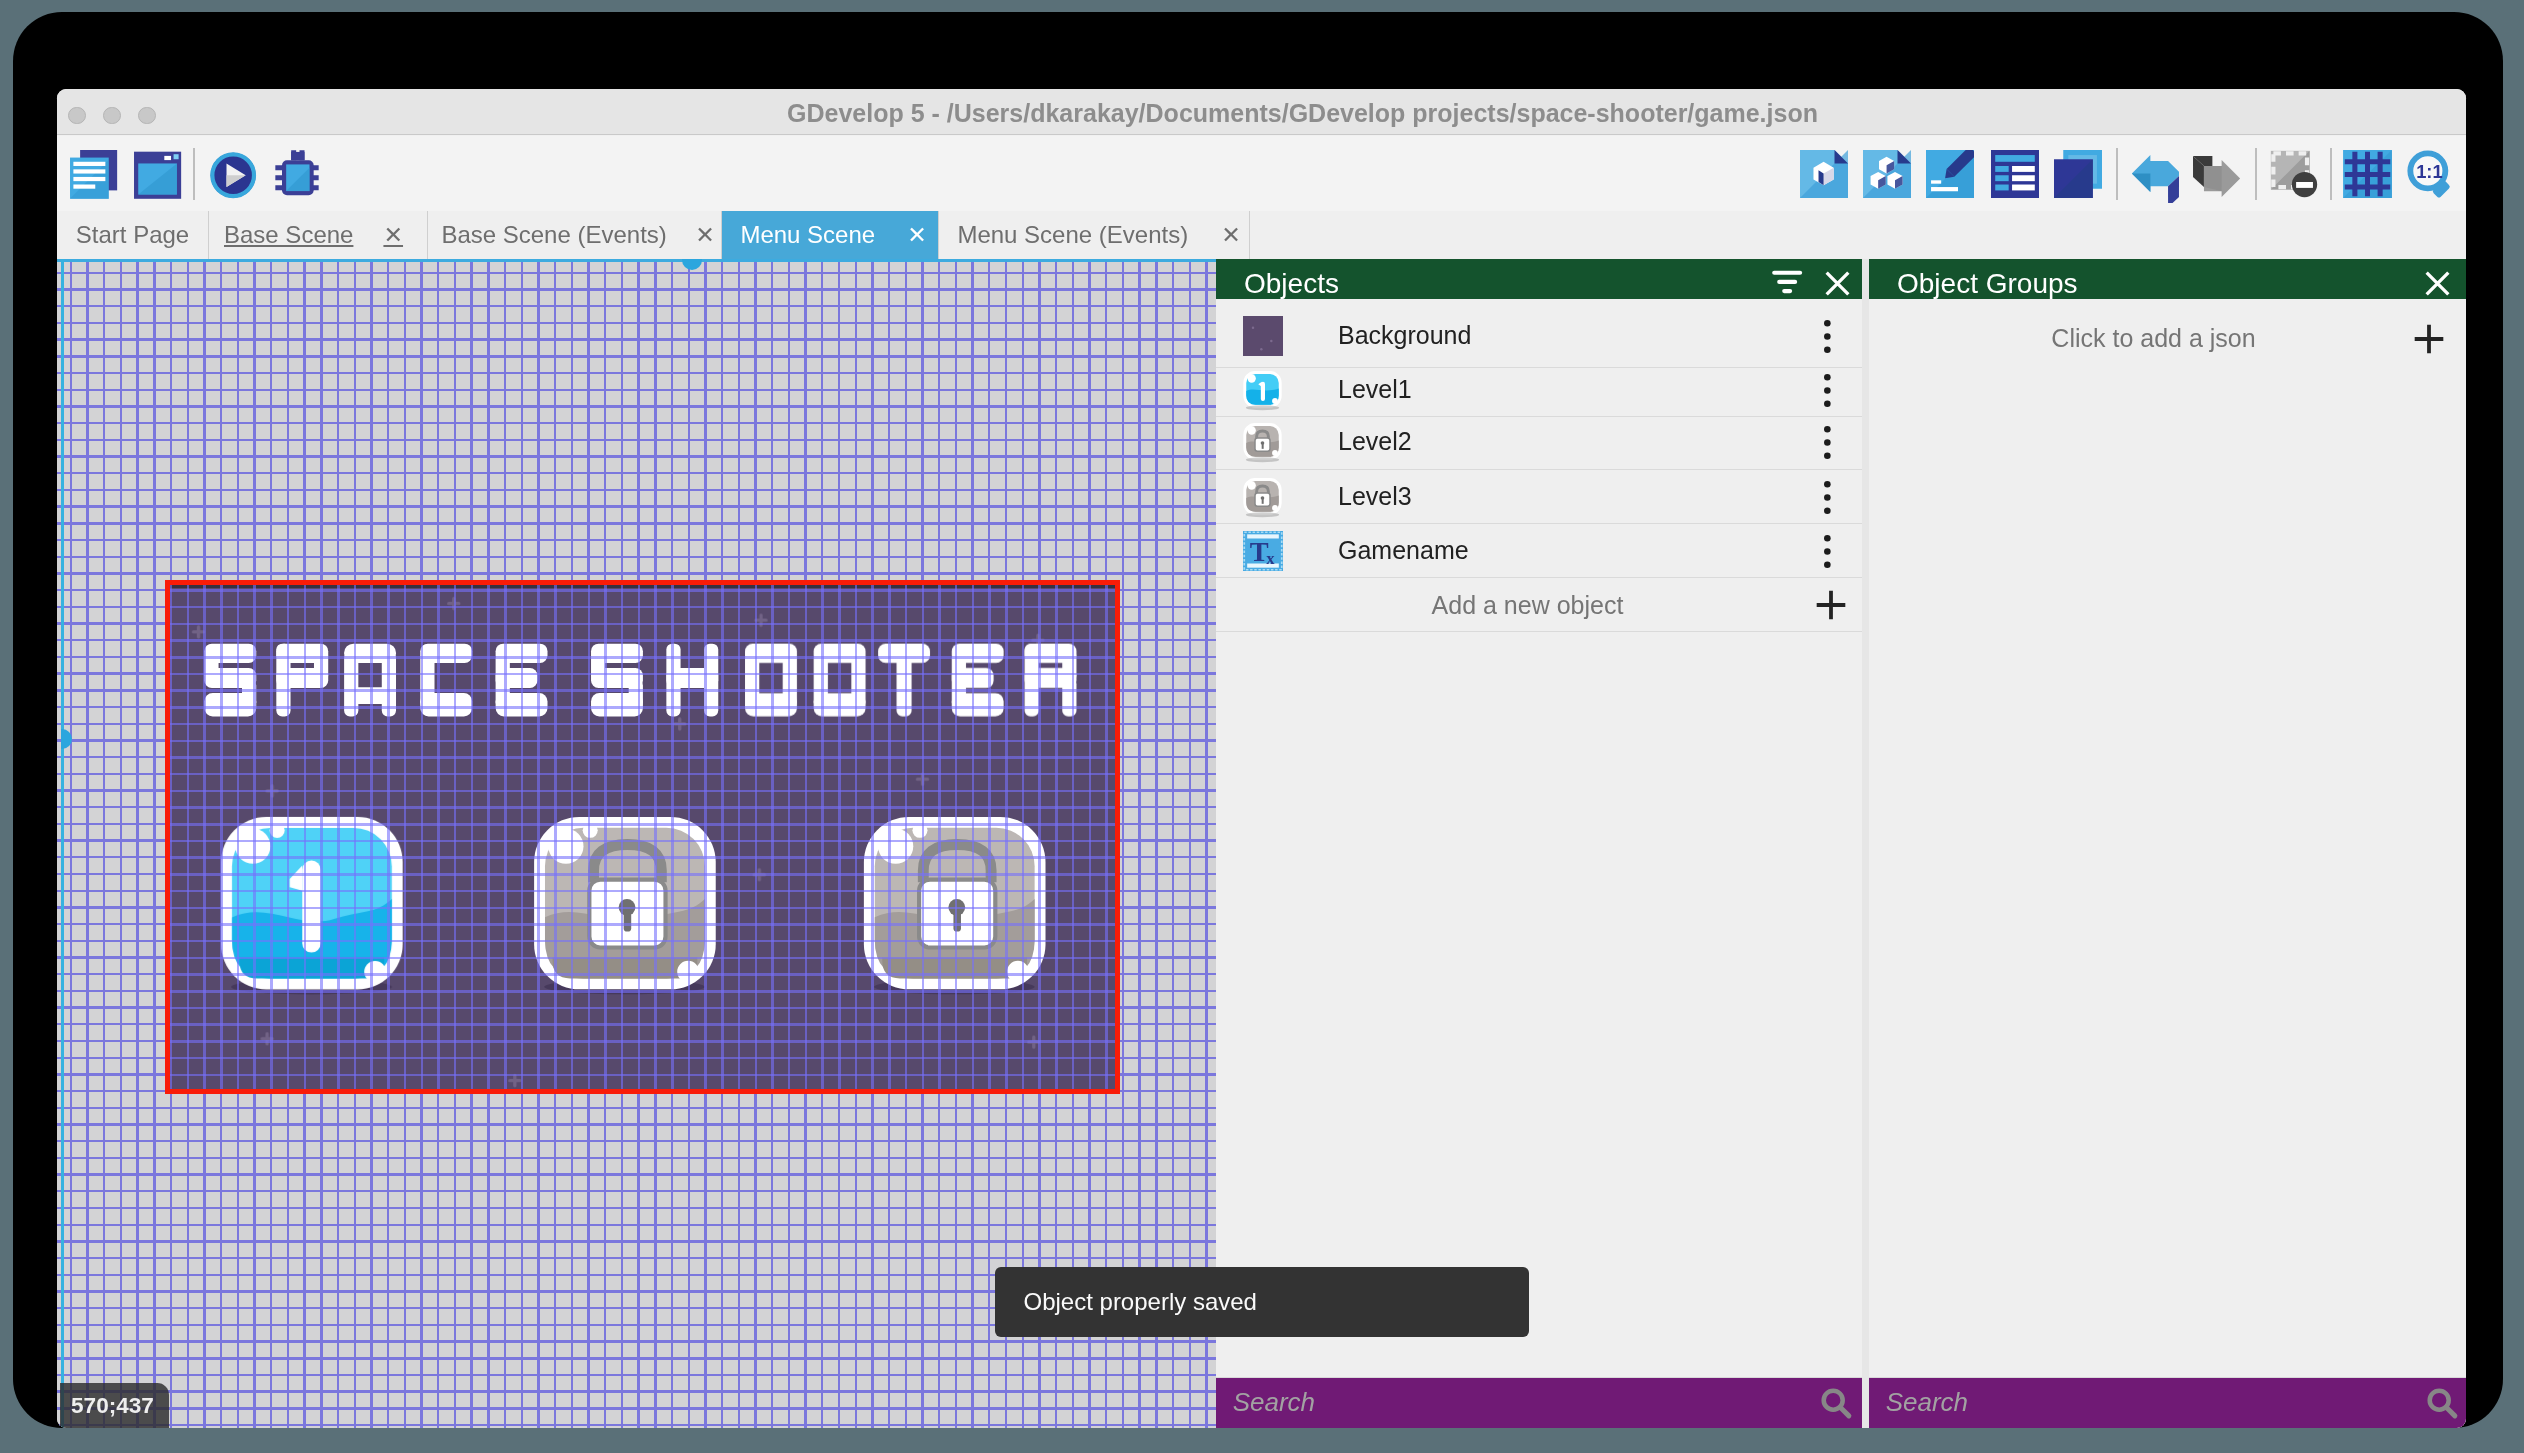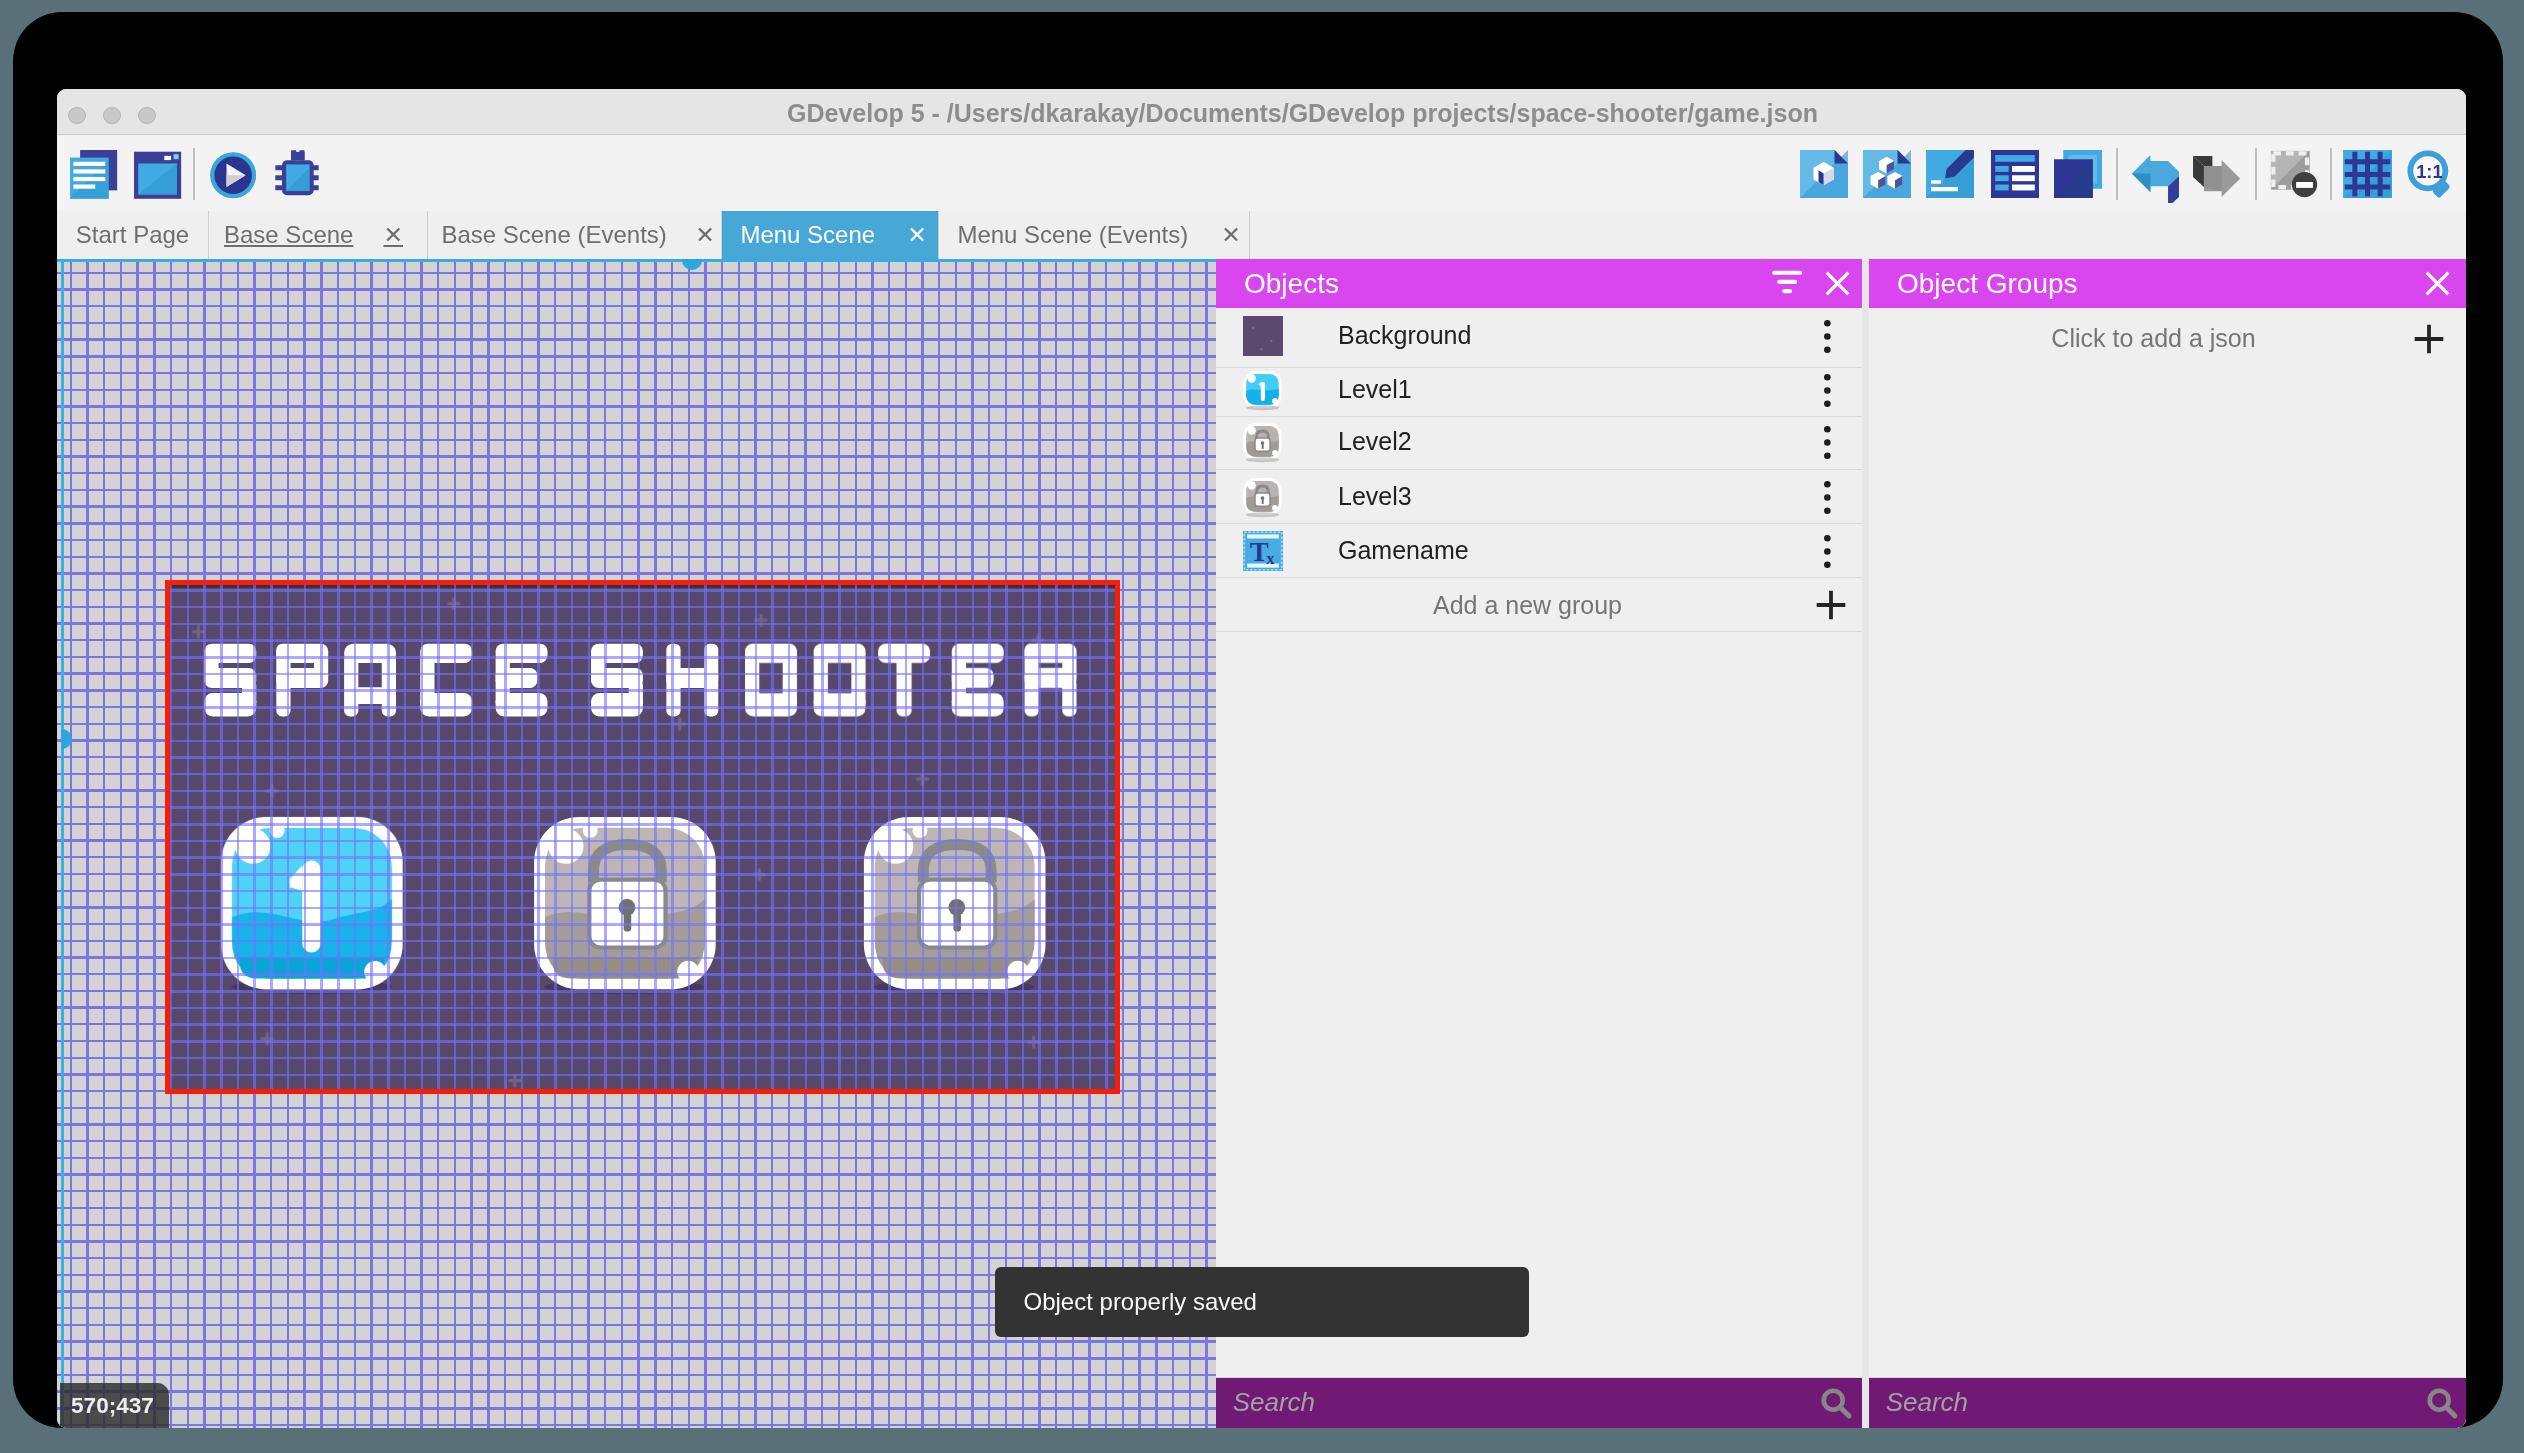--- a/index.html
+++ b/index.html
@@ -37,21 +37,21 @@
   }
   #canv-topline { position:absolute; left:0; top:0; width:100%; height:2.5px; background:#3dabdf; z-index:6; }
   #canv-leftline { position:absolute; left:4.2px; top:0; width:3.3px; height:100%; background:#35b2e0; z-index:6; }
   #handle-top { position:absolute; left:625px; top:0px; width:20px; height:11px; border-radius:0 0 11px 11px; background:#2ba6de; z-index:7; }
   #handle-left { position:absolute; left:4.2px; top:470px; width:11px; height:20px; border-radius:0 11px 11px 0; background:#2ba6de; z-index:7; }
   #scene { position:absolute; left:108px; top:321px; width:955px; height:514px; background:#57496c; z-index:2; overflow:hidden; }
   #scene-border { position:absolute; left:108px; top:321px; width:955px; height:514px; border:5px solid #f91c08; z-index:6; }
   #scene-topshade { position:absolute; left:5px; top:5px; right:5px; height:3.3px; background:rgba(30,30,30,0.55); }
   #badge { will-change:transform; position:absolute; left:3.3px; bottom:-3.3px; width:109px; height:49px; background:rgba(45,45,45,0.82); border-radius:0 11.7px 0 0; z-index:8; color:#eee; font-size:22.6px; font-weight:bold; line-height:45px; padding-left:11px; }
   
-  .phead { will-change:transform; position:absolute; top:0; height:49px; background:#d946ef; color:#fff; z-index:2;padding-left:12px; }
+  .phead { will-change:transform; position:absolute; top:0; height:40px; background:#14532d; color:#fff; z-index:2;padding-left:12px; }
   .phead .ptitle { position:absolute; left:28px; top:0; line-height:49px; font-size:28px; }
   #objects { position:absolute; left:1159px; top:0; width:646px; height:1170px; background:#efefef; }
   #groups  { position:absolute; left:1812px; top:0; width:598px; height:1170px; background:#efefef; }
   #panelgap { position:absolute; left:1805px; top:0; width:6.7px; height:1170px; background:#e6e6e6; }
   .orow { position:absolute; left:0; width:100%; border-bottom:1.7px solid #dadada; }
   .olabel { position:absolute; left:122px; font-size:25px; color:#212121; }
   .oicon { position:absolute; left:27px; }
   .dots { position:absolute; left:608px; }
   .graytext { color:#757575; font-size:25px; }
   .searchbar { position:absolute; bottom:0; height:52px; left:0; width:100%; background:#701a75; border-top:1.7px solid #d8d8d8;font-style:italic; }
@@ -431,21 +431,21 @@
             <rect x="5" y="39" width="38" height="5" fill="#e8f6fd"></rect>
             <text x="8" y="36" font-family="Liberation Serif" font-size="34" font-weight="bold" fill="#273a8c">T</text>
             <text x="28" y="40" font-family="Liberation Serif" font-size="20" font-weight="bold" fill="#273a8c">x</text>
           </svg>
           <div class="olabel" style="top:11.7px;">Gamename</div>
           <svg class="dots" width="7.5" height="33" style="top:11px;" viewBox="0 0 9 40">
             <use href="#dots3"></use>
           </svg>
         </div>
         <div class="orow" style="top:319px; height:54px;">
-          <div class="graytext" style="position:absolute; left:0; width:623px; text-align:center; top:12.6px;">Add a new group</div>
+          <div class="graytext" style="position:absolute; left:0; width:623px; text-align:center; top:12.6px;">Add a new object</div>
           <svg style="position:absolute; left:599px; top:11px;" width="32" height="32" viewBox="0 0 38 38">
             <path d="M19,2 V36 M2,19 H36" stroke="#232323" stroke-width="4.5"></path>
           </svg>
         </div>
         <div class="searchbar">
           <span class="ph">Search</span>
           <svg style="position:absolute; left:604px; top:9.2px;" width="33" height="33" viewBox="0 0 40 40">
             <circle cx="16" cy="16" r="11.5" stroke="#878787" stroke-width="5.5" fill="none"></circle>
             <path d="M24.5,24.5 L35,35" stroke="#878787" stroke-width="6" stroke-linecap="round"></path>
           </svg>

